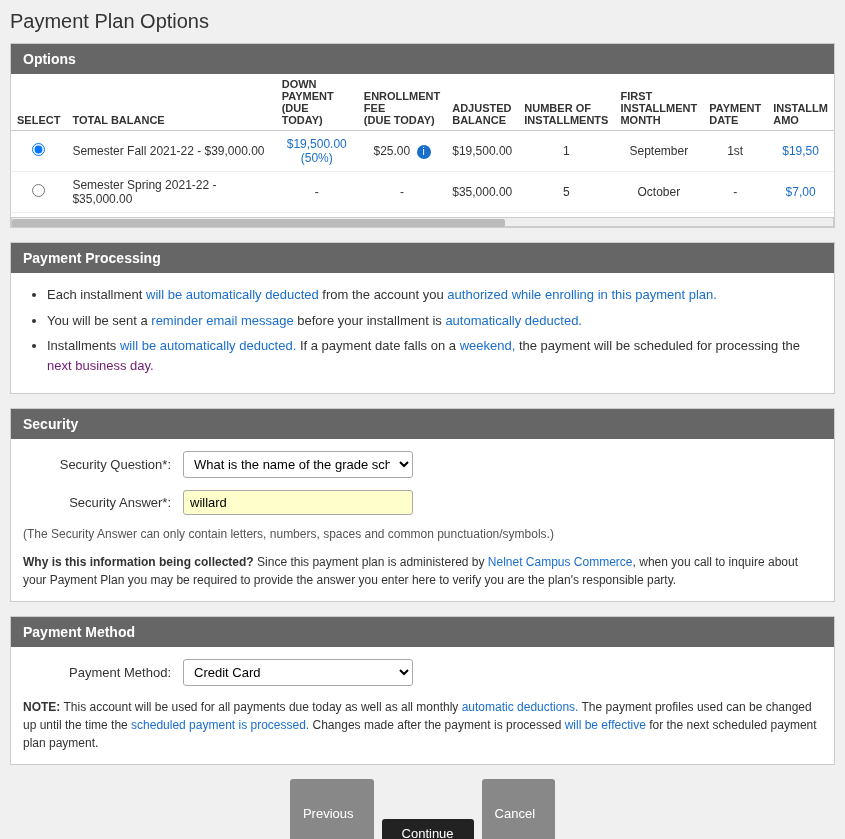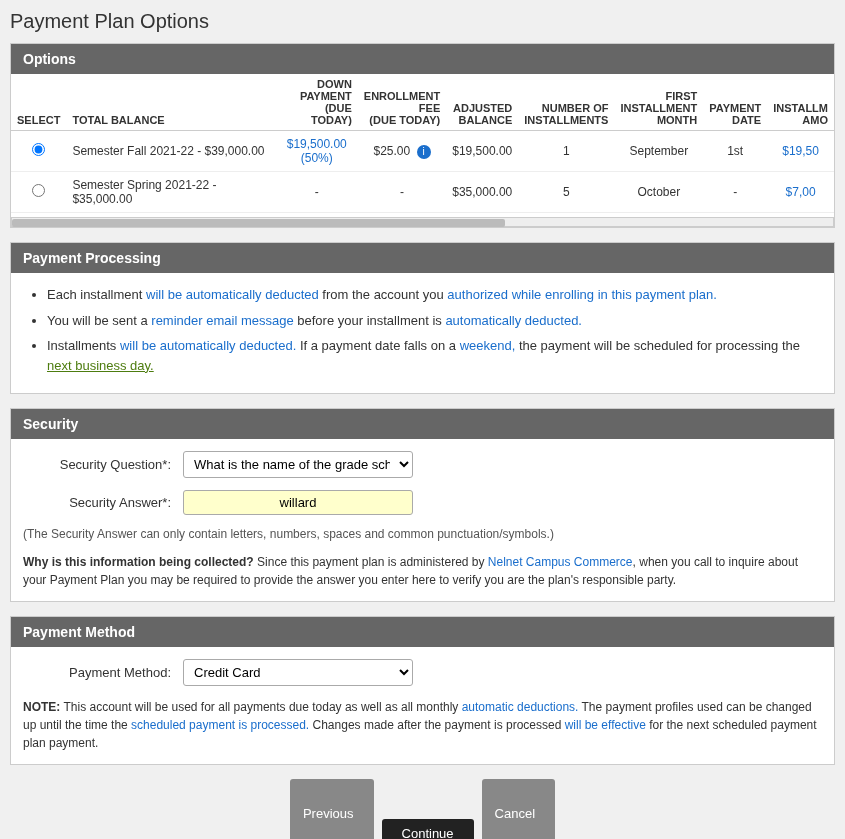--- a/index.html
+++ b/index.html
@@ -37,21 +37,21 @@
     .options-table-wrapper {
       overflow-x: auto;
     }
     .options-table {
       width: 100%;
       border-collapse: collapse;
       font-size: 12px;
       min-width: 700px;
     }
     .options-table th {
-      text-align: right;
+      text-align: left;
       font-weight: bold;
       font-size: 11px;
       color: #333;
       border-bottom: 1px solid #ccc;
       padding: 4px 6px;
       vertical-align: bottom;
       text-transform: uppercase;
     }
     .options-table th.left { text-align: left; }
     .options-table td {
@@ -101,21 +101,21 @@
       font-size: 13px;
     }
     select.form-control, input.form-control {
       border: 1px solid #aaa;
       padding: 4px 6px;
       font-size: 13px;
       border-radius: 3px;
       background: #fff;
     }
     select.form-control { width: 230px; }
-    input.form-control { width: 230px; background: #ffffcc; text-align: center; }
+    input.form-control { width: 230px; background: #ffffcc; }
     .security-note {
       font-size: 12px;
       color: #555;
       margin-top: 4px;
       padding-left: 0;
     }
     .security-why {
       font-size: 12px;
       margin-top: 12px;
       line-height: 1.5;
@@ -242,21 +242,21 @@
   <div class="section-header">Payment Processing</div>
   <div class="section-body">
     <ul class="processing-list">
       <li>
         Each installment <span style="color:#1a6ecc;">will be automatically deducted</span> from the account you <span style="color:#1a6ecc;">authorized</span> <span style="color:#1a6ecc;">while enrolling in this payment plan.</span>
       </li>
       <li>
         You will be sent a <span style="color:#1a6ecc;">reminder email message</span> before your installment is <span style="color:#1a6ecc;">automatically deducted.</span>
       </li>
       <li>
-        Installments <span style="color:#1a6ecc;">will be automatically deducted.</span> If a payment date falls on a <span style="color:#1a6ecc;">weekend,</span> the payment will be scheduled for processing the <span style="color:#4d7c0f;text-decoration:underline;">next business day.</span>
+        Installments <span style="color:#1a6ecc;">will be automatically deducted.</span> If a payment date falls on a <span style="color:#1a6ecc;">weekend,</span> the payment will be scheduled for processing the <span style="color:#701a75;">next business day.</span>
       </li>
     </ul>
   </div>
 </div>
 
 <div class="section">
   <div class="section-header">Security</div>
   <div class="section-body">
     <div class="form-row">
       <label class="form-label">Security Question*:</label>

